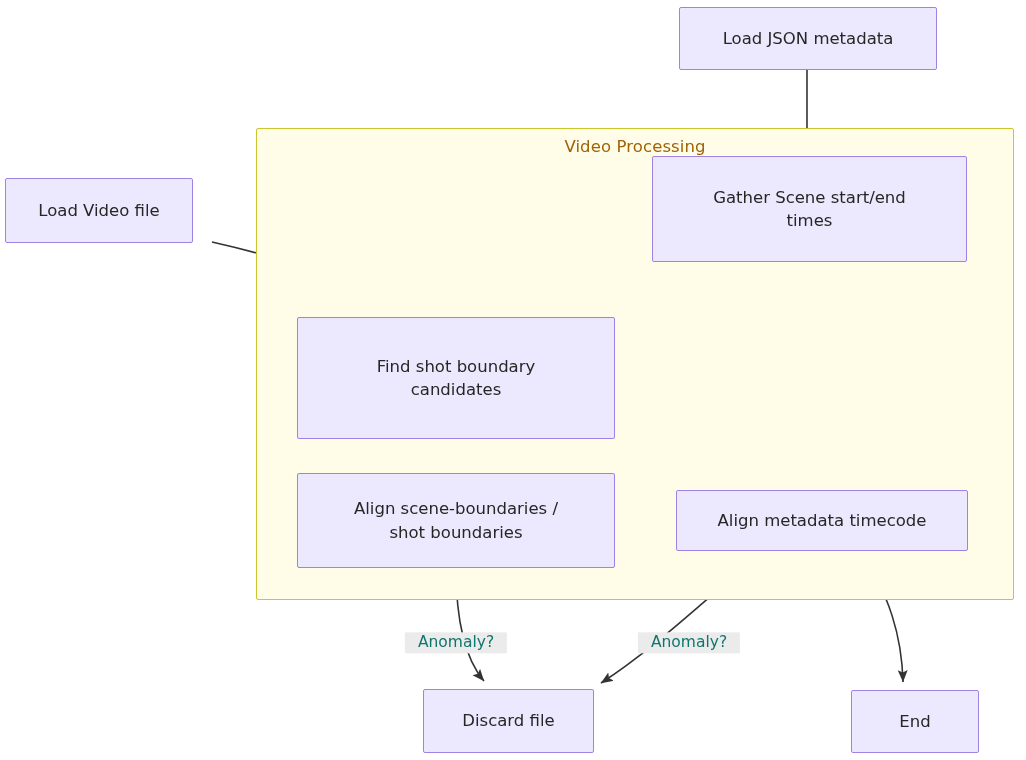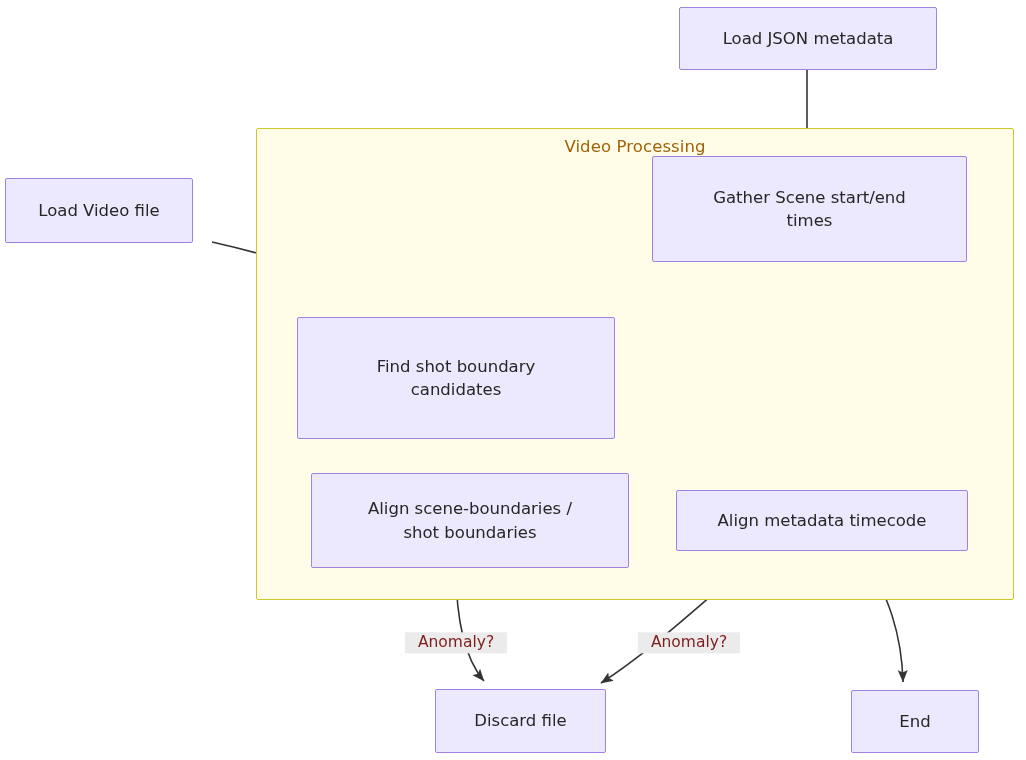--- a/index.html
+++ b/index.html
@@ -55,21 +55,21 @@
     text-align: center;
     font-size: 16.5px;
     color: #262626;
     line-height: 1.42;
     padding: 4px 10px;
     white-space: pre-line;
   }
   .edge-label {
     position: absolute;
     background: #ebebeb;
-    color: #7f1d1d;
+    color: #0f766e;
     font-size: 15.5px;
     line-height: 1.25;
     padding: 1px 13px;
     white-space: nowrap;
     transform: translate(-50%, -50%);
   }
 </style>
 </head>
 <body>
 
@@ -98,24 +98,24 @@
         <div class="subgraph-title">Video Processing</div>
       </div>
     </div>
   <div id="node-layer">
       <div class="node" style="left: 679px; top: 7px; width: 258px; height: 63px;"><span>Load JSON metadata</span></div>
       <div class="node" style="left: 5px; top: 178px; width: 188px; height: 65px;"><span>Load Video file</span></div>
       <div class="node" style="left: 652px; top: 156px; width: 315px; height: 106px;"><span>Gather Scene start/end
 times</span></div>
       <div class="node" style="left: 297px; top: 317px; width: 318px; height: 122px;"><span>Find shot boundary
 candidates</span></div>
-      <div class="node" style="left: 311px; top: 473px; width: 318px; height: 95px;"><span>Align scene-boundaries /
+      <div class="node" style="left: 297px; top: 473px; width: 318px; height: 95px;"><span>Align scene-boundaries /
 shot boundaries</span></div>
       <div class="node" style="left: 676px; top: 490px; width: 292px; height: 61px;"><span>Align metadata timecode</span></div>
-      <div class="node" style="left: 423px; top: 689px; width: 171px; height: 64px; margin-left: 12px;"><span>Discard file</span></div>
+      <div class="node" style="left: 423px; top: 689px; width: 171px; height: 64px;"><span>Discard file</span></div>
       <div class="node" style="left: 851px; top: 690px; width: 128px; height: 63px;"><span>End</span></div>
     </div>
   <div id="edge-label-layer">
       <div class="edge-label" style="left: 456px; top: 643px;">Anomaly?</div>
       <div class="edge-label" style="left: 689px; top: 643px;">Anomaly?</div>
     </div>
 
 </div>
 
 </body></html>

